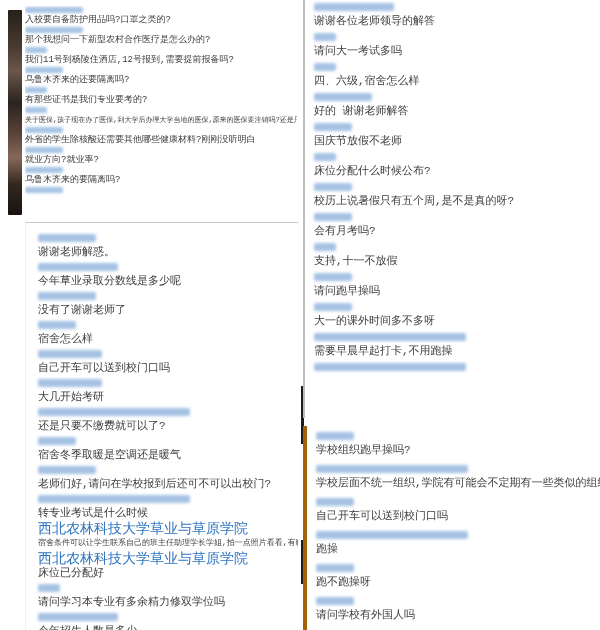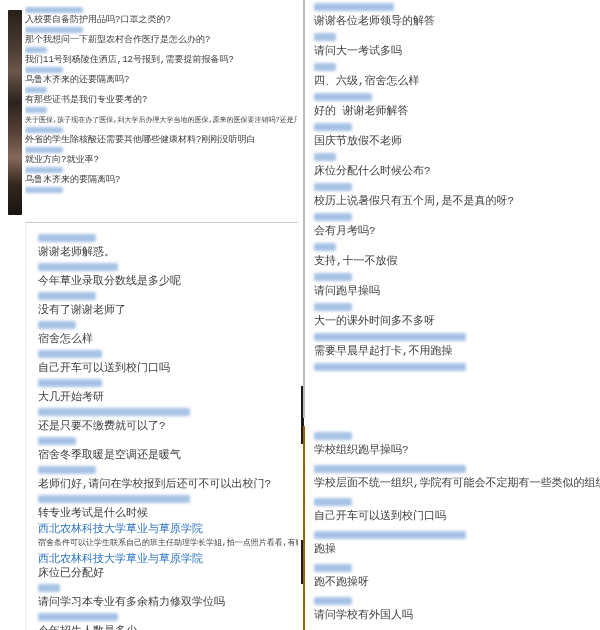--- a/index.html
+++ b/index.html
@@ -26,25 +26,25 @@
     left:25px;top:222px;width:273px;height:408px;
     border-top:1px solid #c9c9c9;border-left:1px solid #efefef;
     padding:10px 0 0 12px;
   }
   #panel-right-top{
     left:303px;top:0;width:237px;height:418px;
     border-left:2px solid #bdbdbd;padding:2px 0 0 9px;
   }
   #panel-right-bottom{
     left:303px;top:426px;width:297px;height:204px;
-    border-left:2px solid #a16207;padding:5px 0 0 9px;
+    border-left:4px solid #a16207;padding:5px 0 0 9px;
   }
 
   .msg{white-space:nowrap;}
-  .author{display:block;color:#2e74c0;font-size:11px;line-height:10px;margin-bottom:2px;}
+  .author{display:block;color:#2e74c0;font-size:14px;line-height:10px;margin-bottom:2px;}
   .author.clear{color:#2e74c0;}
   .author.masked{
     background:#8fb3dd;height:8px;border-radius:2px;
     filter:blur(1.5px);opacity:.8;margin:1px 0 3px 0;
   }
   .masked.xs{width:22px;} .masked.s{width:38px;} .masked.m{width:58px;}
   .masked.l{width:80px;} .masked.xl{width:152px;} .masked.phone{width:64px;}
 
   .text{
     color:#3c3c3c;font-size:11px;line-height:14px;margin-bottom:4px;

